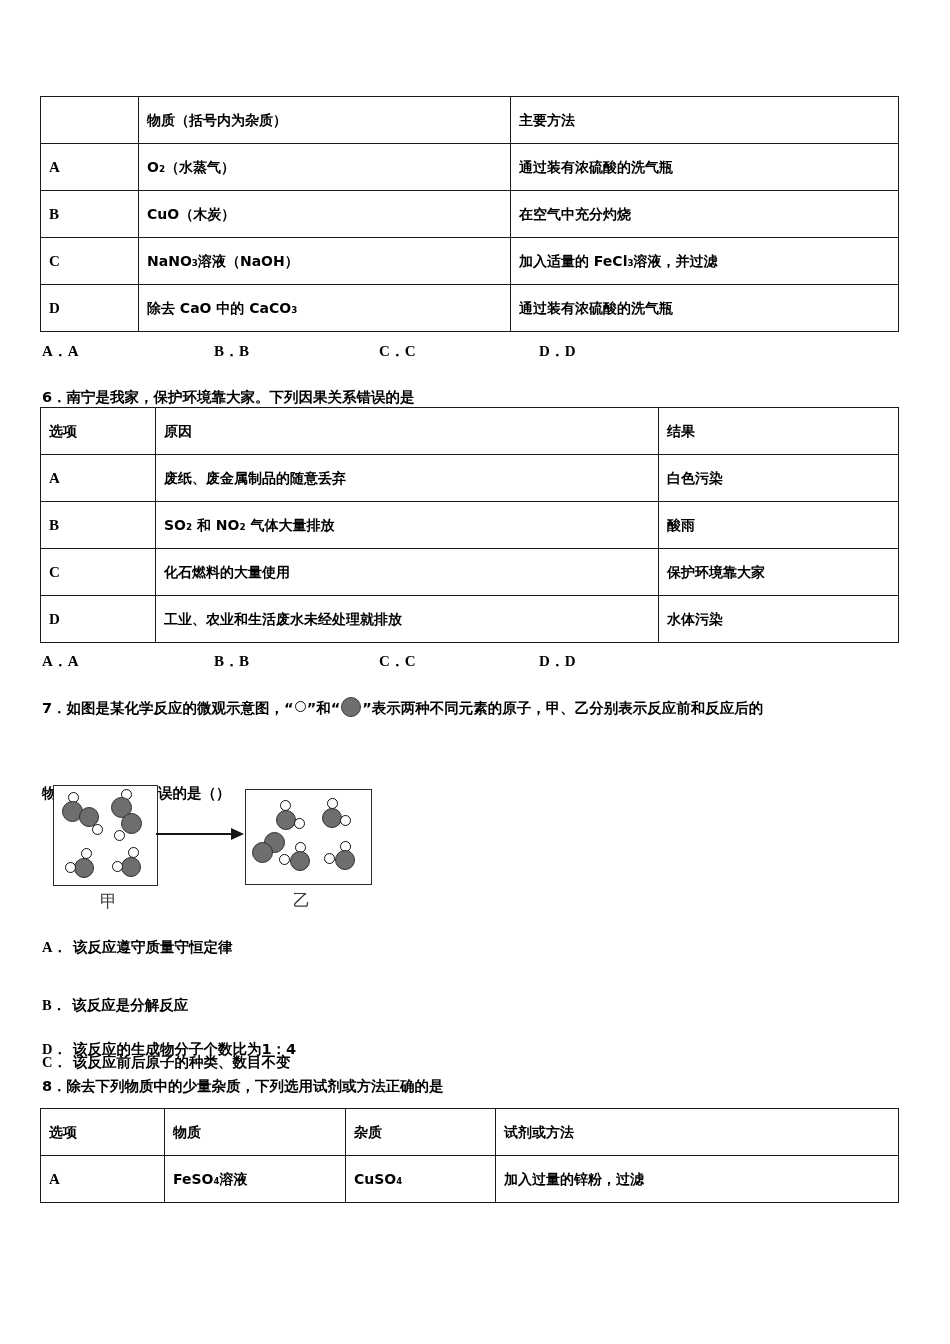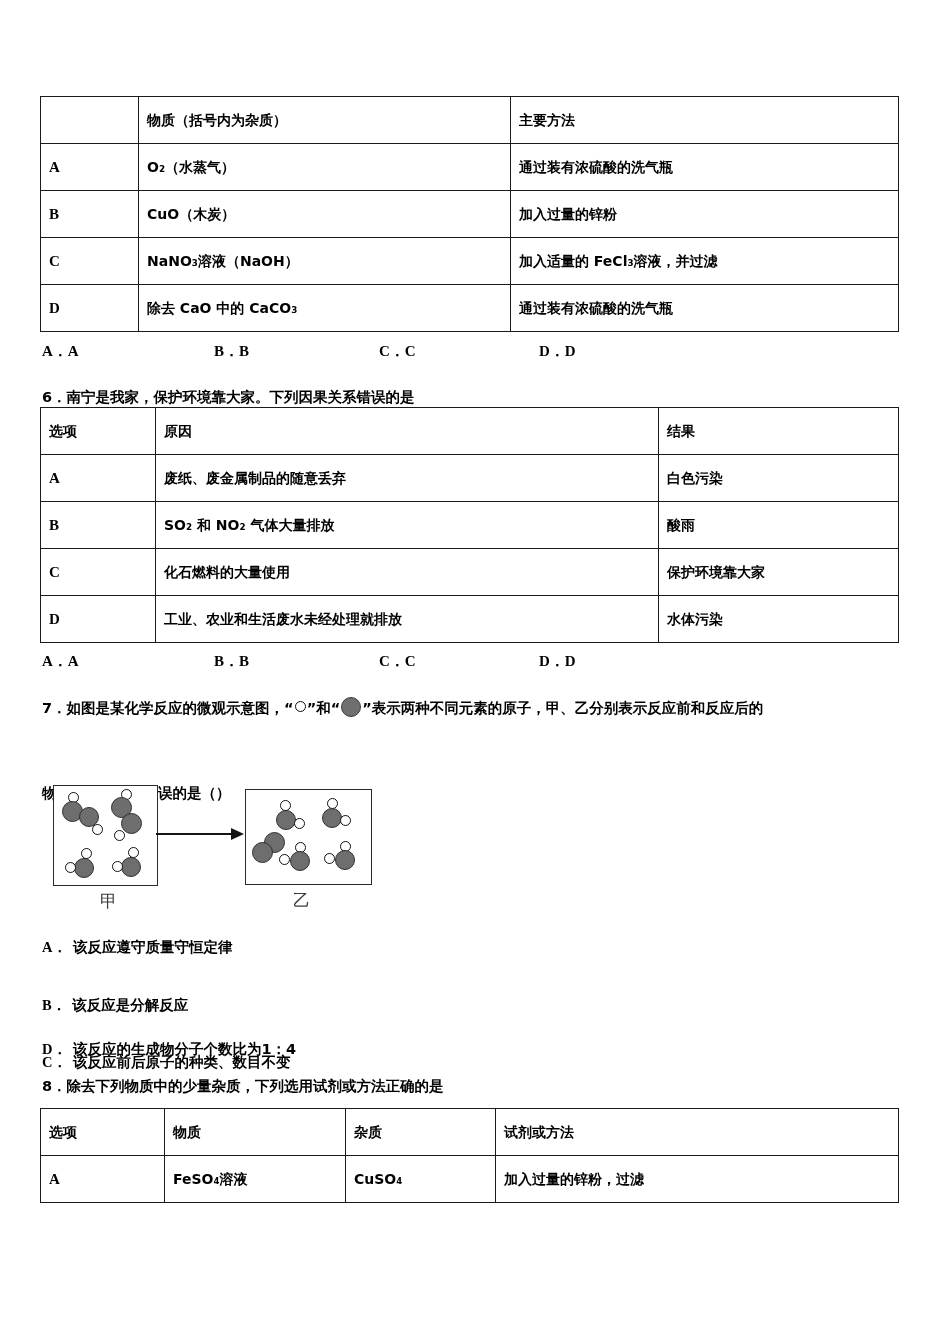--- a/index.html
+++ b/index.html
@@ -163,21 +163,21 @@
         <td class="cjk">主要方法</td>
       </tr>
       <tr style="height:47px">
         <td class="opt">A</td>
         <td class="cjk">O₂（水蒸气）</td>
         <td class="cjk">通过装有浓硫酸的洗气瓶</td>
       </tr>
       <tr style="height:47px">
         <td class="opt">B</td>
         <td class="cjk">CuO（木炭）</td>
-        <td class="cjk">加入过量的锌粉</td>
+        <td class="cjk">在空气中充分灼烧</td>
       </tr>
       <tr style="height:47px">
         <td class="opt">C</td>
         <td class="cjk">NaNO₃溶液（NaOH）</td>
         <td class="cjk">加入适量的 FeCl₃溶液，并过滤</td>
       </tr>
       <tr style="height:47px">
         <td class="opt">D</td>
         <td class="cjk">除去 CaO 中的 CaCO₃</td>
         <td class="cjk">通过装有浓硫酸的洗气瓶</td>

